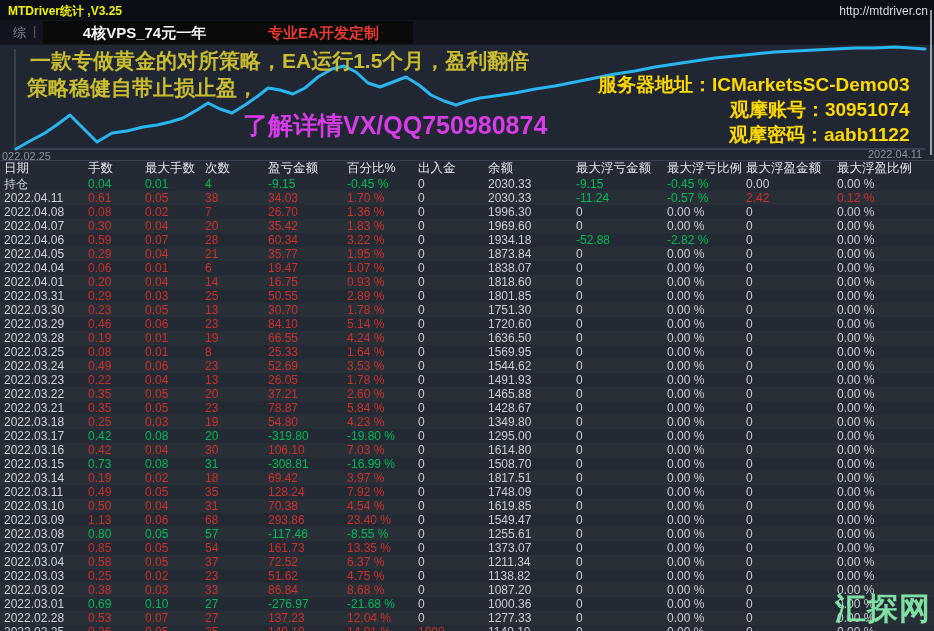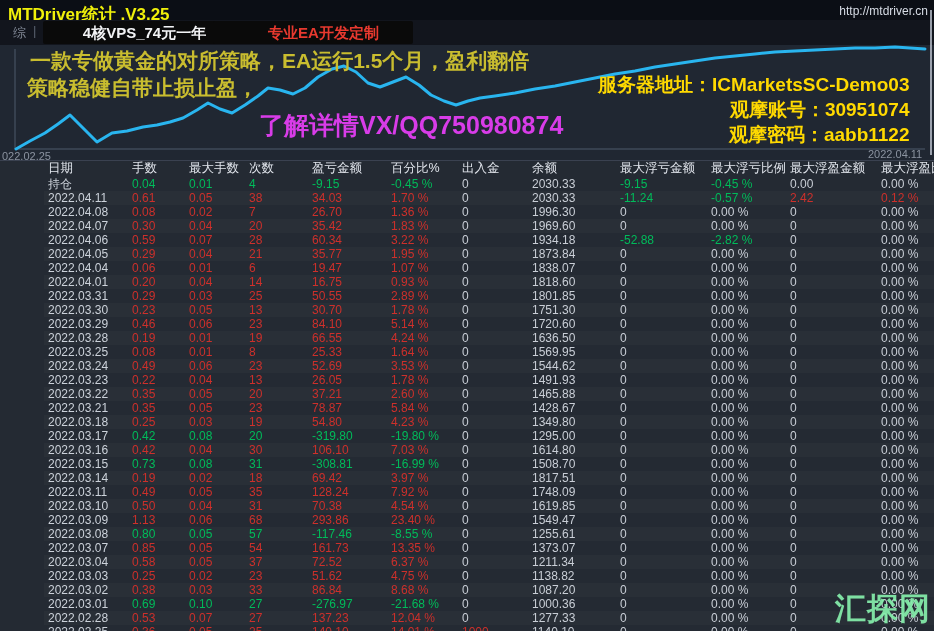--- a/index.html
+++ b/index.html
@@ -1,45 +1,45 @@
 <!DOCTYPE html>
 <html><head>
 <meta charset="utf-8">
 <style>
   html,body{margin:0;padding:0;background:#000;}
   .window{position:relative;width:934px;height:631px;overflow:hidden;
     background:#10131b;font-family:"Liberation Sans",sans-serif;
     -webkit-font-smoothing:antialiased;}
   
   .titlebar{position:absolute;left:0;top:0;width:934px;height:20px;background:#0b0e15;}
-  .app-title{position:absolute;left:8px;top:3px;font-size:17px;color:#f0f00a;font-weight:bold;}
+  .app-title{position:absolute;left:8px;top:3px;font-size:12px;color:#f0f00a;font-weight:bold;}
   .url{position:absolute;right:6px;top:4px;font-size:12px;color:#d7dce5;}
   
   .tabbar{position:absolute;left:0;top:20px;width:934px;height:25px;background:#12151d;}
   .tab-partial{position:absolute;left:13px;top:4px;font-size:13px;color:#7f8694;}
   .tab-sep{position:absolute;left:33px;top:3px;font-size:13px;color:#59606e;}
   .adbox{position:absolute;top:1px;height:23px;line-height:23px;text-align:center;
     background:#0a0a0a;border-radius:2px;font-size:15px;font-weight:bold;cursor:pointer;padding-left:21px;}
   .adbox.one{left:43px;width:161px;color:#f2f3f5;}
   .adbox.two{left:213px;width:179px;color:#e8392f;}
   
   .chart{position:absolute;left:0;top:45px;width:934px;height:115px;background:#202732;}
   .chart svg{position:absolute;left:0;top:0;}
   .headline{position:absolute;font-size:21px;font-weight:bold;color:#c9bd2f;white-space:nowrap;}
   .headline.l1{left:30px;top:2px;}
   .headline.l2{left:27px;top:29px;}
-  .contact{position:absolute;left:259px;top:64px;font-size:25px;font-weight:bold;color:#d83ce8;white-space:nowrap;}
+  .contact{position:absolute;left:243px;top:64px;font-size:25px;font-weight:bold;color:#d83ce8;white-space:nowrap;}
   .serverinfo{position:absolute;left:598px;top:27px;font-size:19px;font-weight:bold;color:#ffd900;line-height:25px;white-space:nowrap;text-align:right;}
   .axis-label{position:absolute;font-size:11px;color:#8b93a0;}
   .axis-label.start{left:2px;top:105px;}
   .axis-label.end{left:868px;top:103px;}
   .scrollbar{position:absolute;left:930px;top:10px;width:2px;height:145px;background:#c7ced9;opacity:.75;}
   
   .table{position:absolute;left:0;top:160px;width:934px;height:471px;background:#242a33;overflow:hidden;
-    border-top:1px solid #3a4150;box-sizing:border-box;padding-left:44px;}
+    border-top:1px solid #3a4150;box-sizing:border-box;}
   .thead,.trow{display:grid;grid-template-columns:84px 57px 60px 63px 79px 71px 70px 88px 91px 79px 91px 97px;
     padding-left:4px;}
   .thead{height:16px;line-height:15px;font-size:12.5px;color:#e2e6ed;}
   .trow{height:14px;line-height:14px;font-size:12px;}
   .trow:nth-child(even){background:rgba(255,255,255,0.025);}
   .tcell,.hcell{overflow:hidden;white-space:nowrap;}
   .cell-d{color:#ccd2da;}
   .cell-r{color:#cd302b;}
   .cell-g{color:#00bb5a;}
   .cell-w{color:#c9ced6;}

